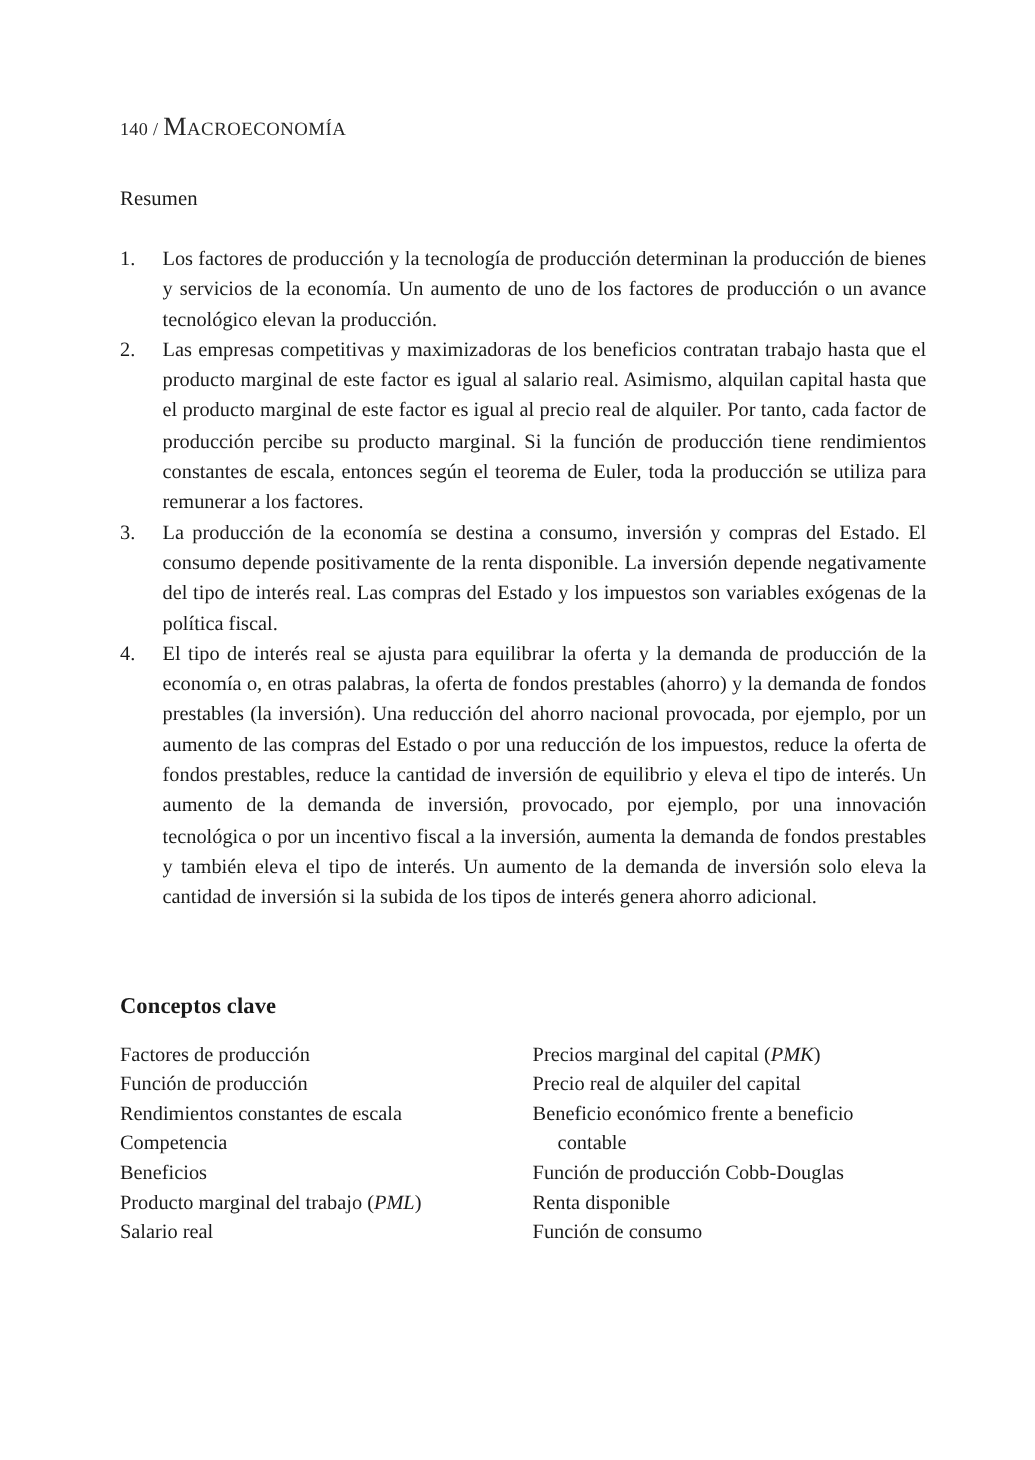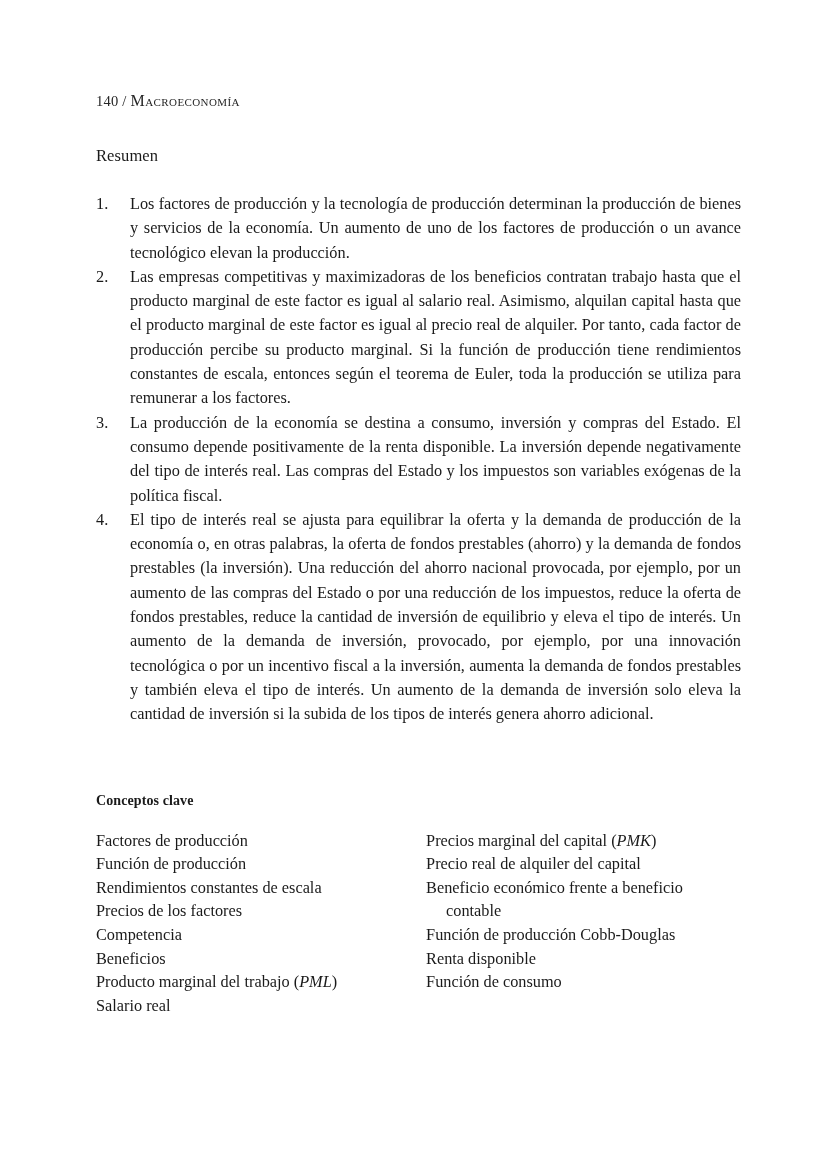--- a/index.html
+++ b/index.html
@@ -34,35 +34,35 @@
     font-size: 14.5px;
     letter-spacing: 0.2px;
     color: #262626;
     line-height: 18px;
     white-space: nowrap;
   }
   .runhead .folio { font-variant: normal; }
   .runhead .sep { padding: 0 4px; }
   .runhead .bookname {
     font-variant: small-caps;
-    font-size: 16px;
+    font-size: 21px;
     letter-spacing: 0.4px;
   }
 
   
   .h-resumen {
     font-weight: normal;
     font-size: 16.5px;
     line-height: 20px;
     margin-top: 36px;
     letter-spacing: 0.1px;
   }
   .h-conceptos {
     font-weight: bold;
-    font-size: 14px;
+    font-size: 18px;
     line-height: 20px;
     letter-spacing: 0.1px;
   }
 
   
   .summary {
     margin-top: 26px;
   }
   .sum-item {
     position: relative;
@@ -139,21 +139,20 @@
       </li>
     </ol>
 
     <div class="concepts-block">
       <div class="h-conceptos">Conceptos clave</div>
       <div class="concepts-cols">
         <div class="col left">
             <div class="concept"><span>Factores de producción</span></div>
             <div class="concept"><span>Función de producción</span></div>
             <div class="concept"><span>Rendimientos constantes de escala</span></div>
-            <div class="concept"><span>Precios de los factores</span></div>
             <div class="concept"><span>Competencia</span></div>
             <div class="concept"><span>Beneficios</span></div>
             <div class="concept"><span>Producto marginal del trabajo (</span><i>PML</i><span>)</span></div>
             <div class="concept"><span>Salario real</span></div>
           </div>
         <div class="col right">
             <div class="concept"><span>Precios marginal del capital (</span><i>PMK</i><span>)</span></div>
             <div class="concept"><span>Precio real de alquiler del capital</span></div>
             <div class="concept"><span>Beneficio económico frente a beneficio contable</span></div>
             <div class="concept"><span>Función de producción Cobb-Douglas</span></div>

